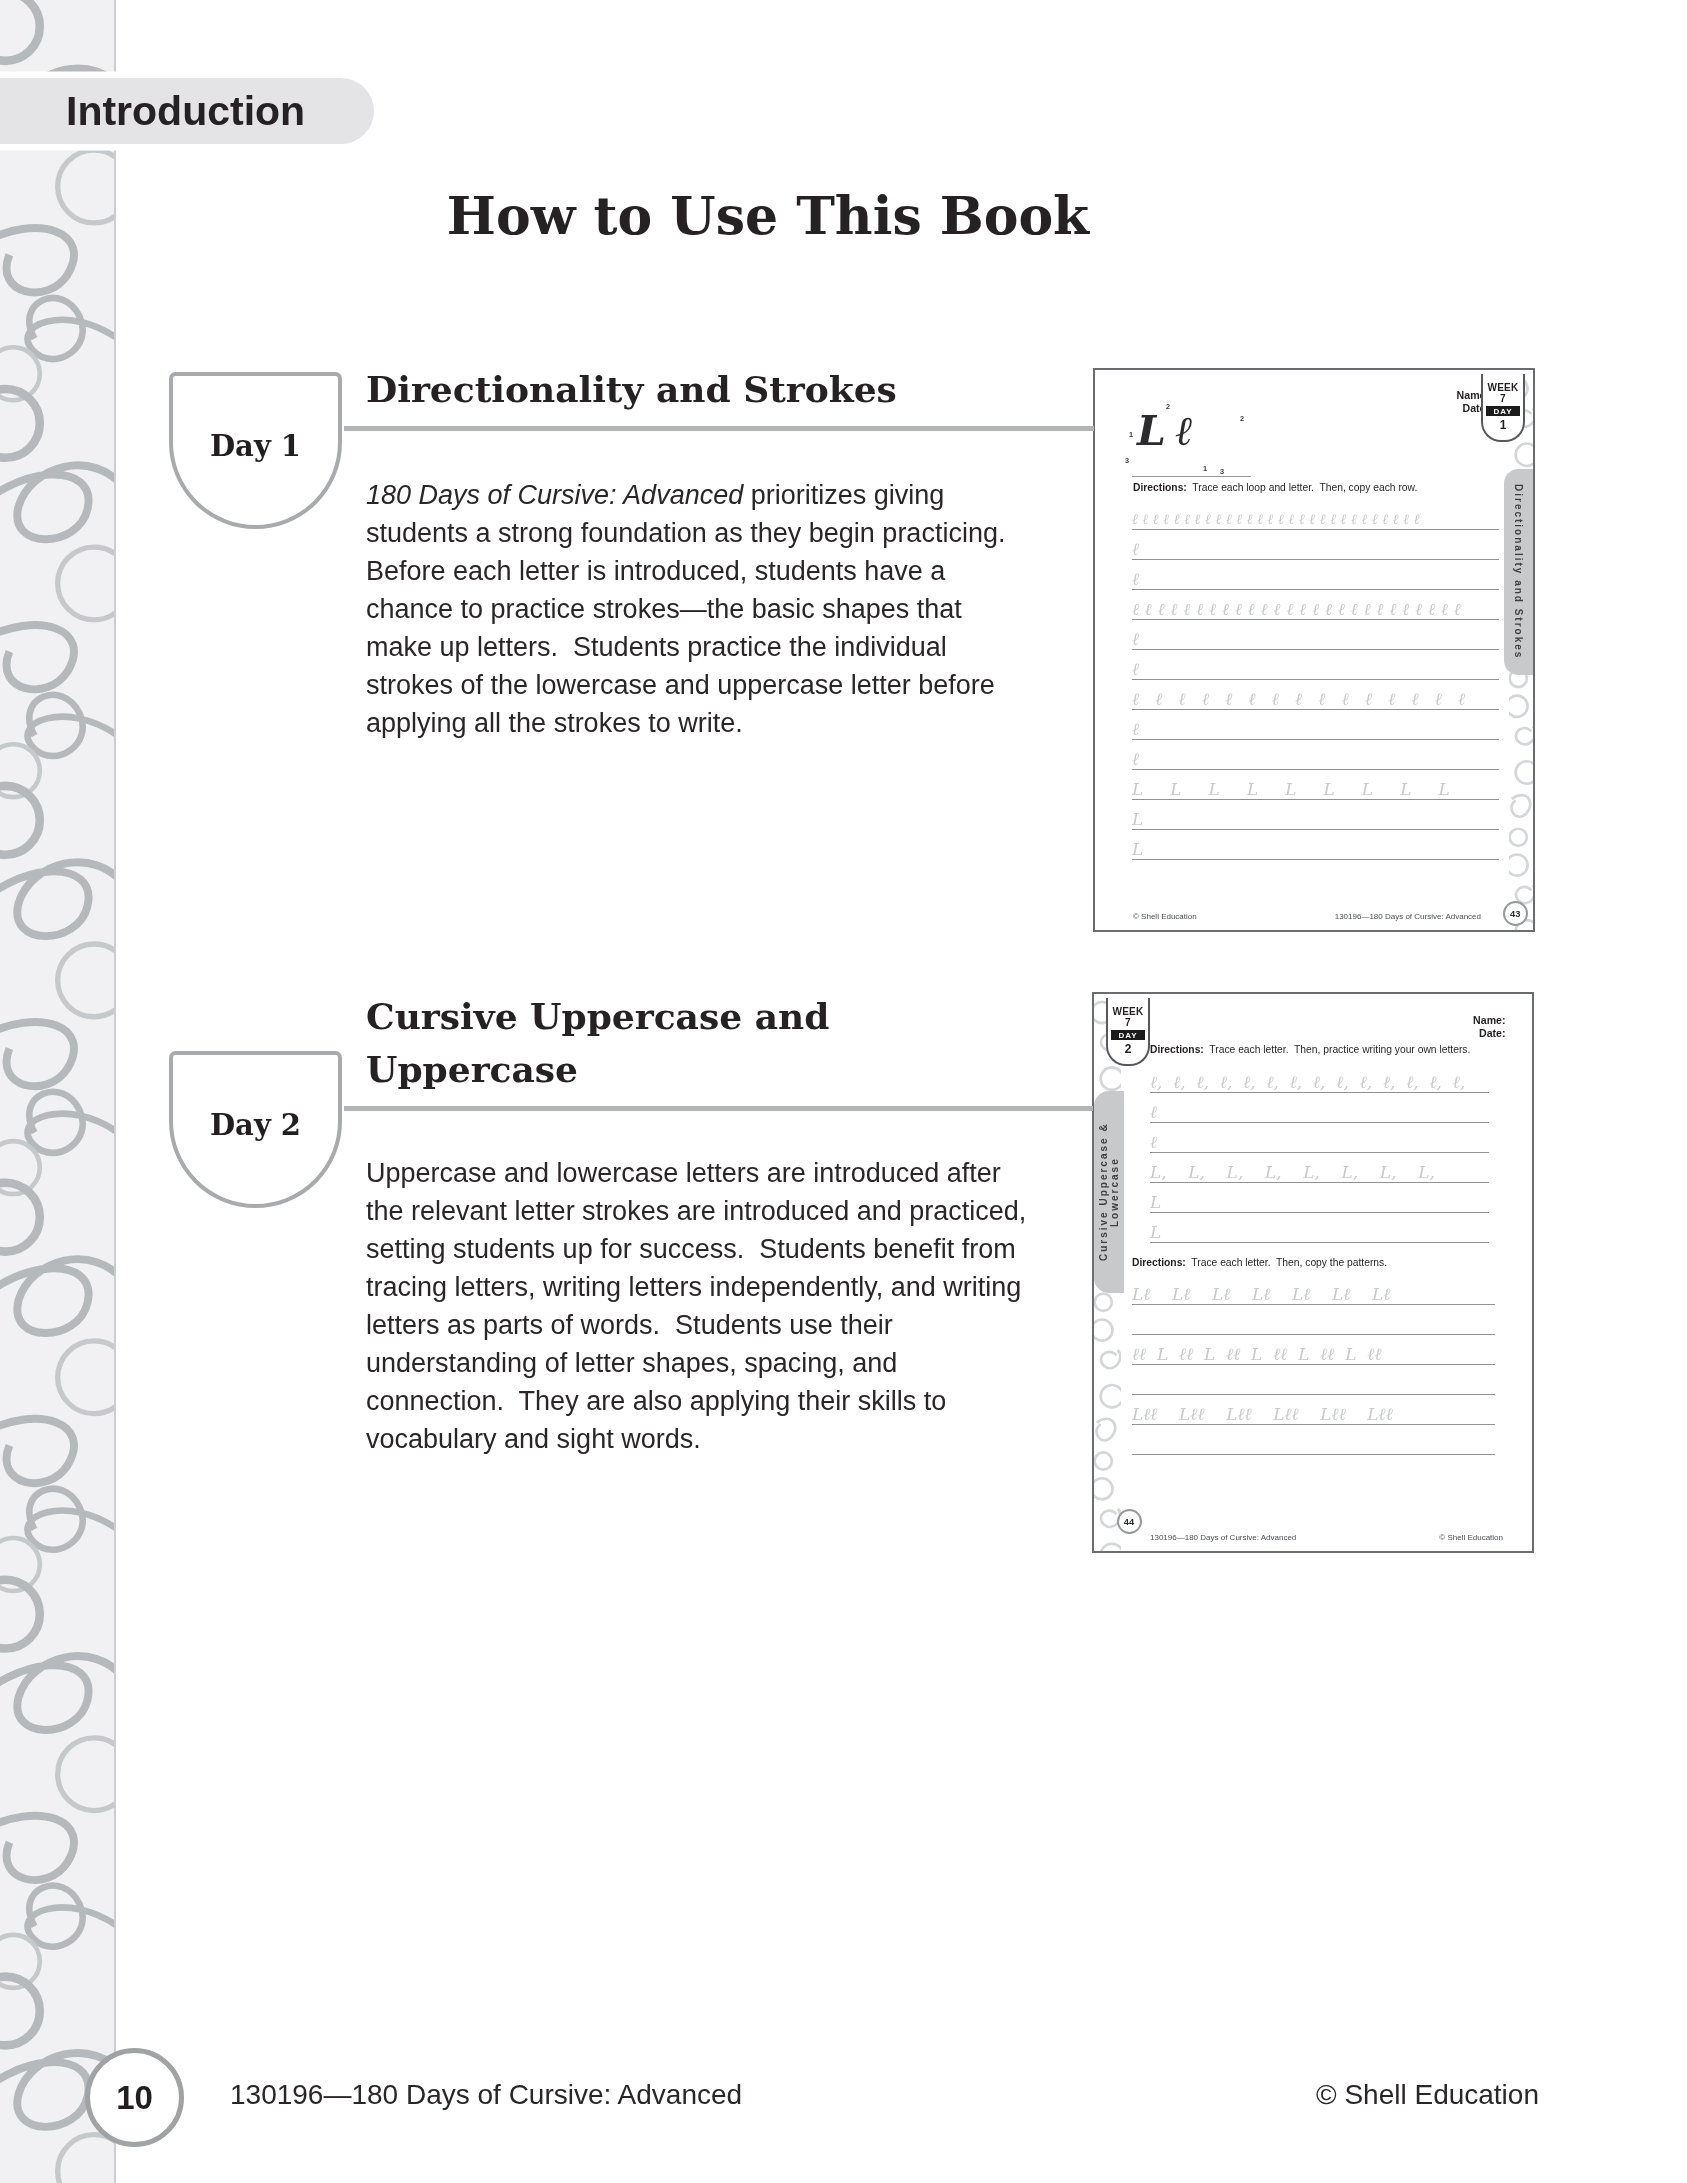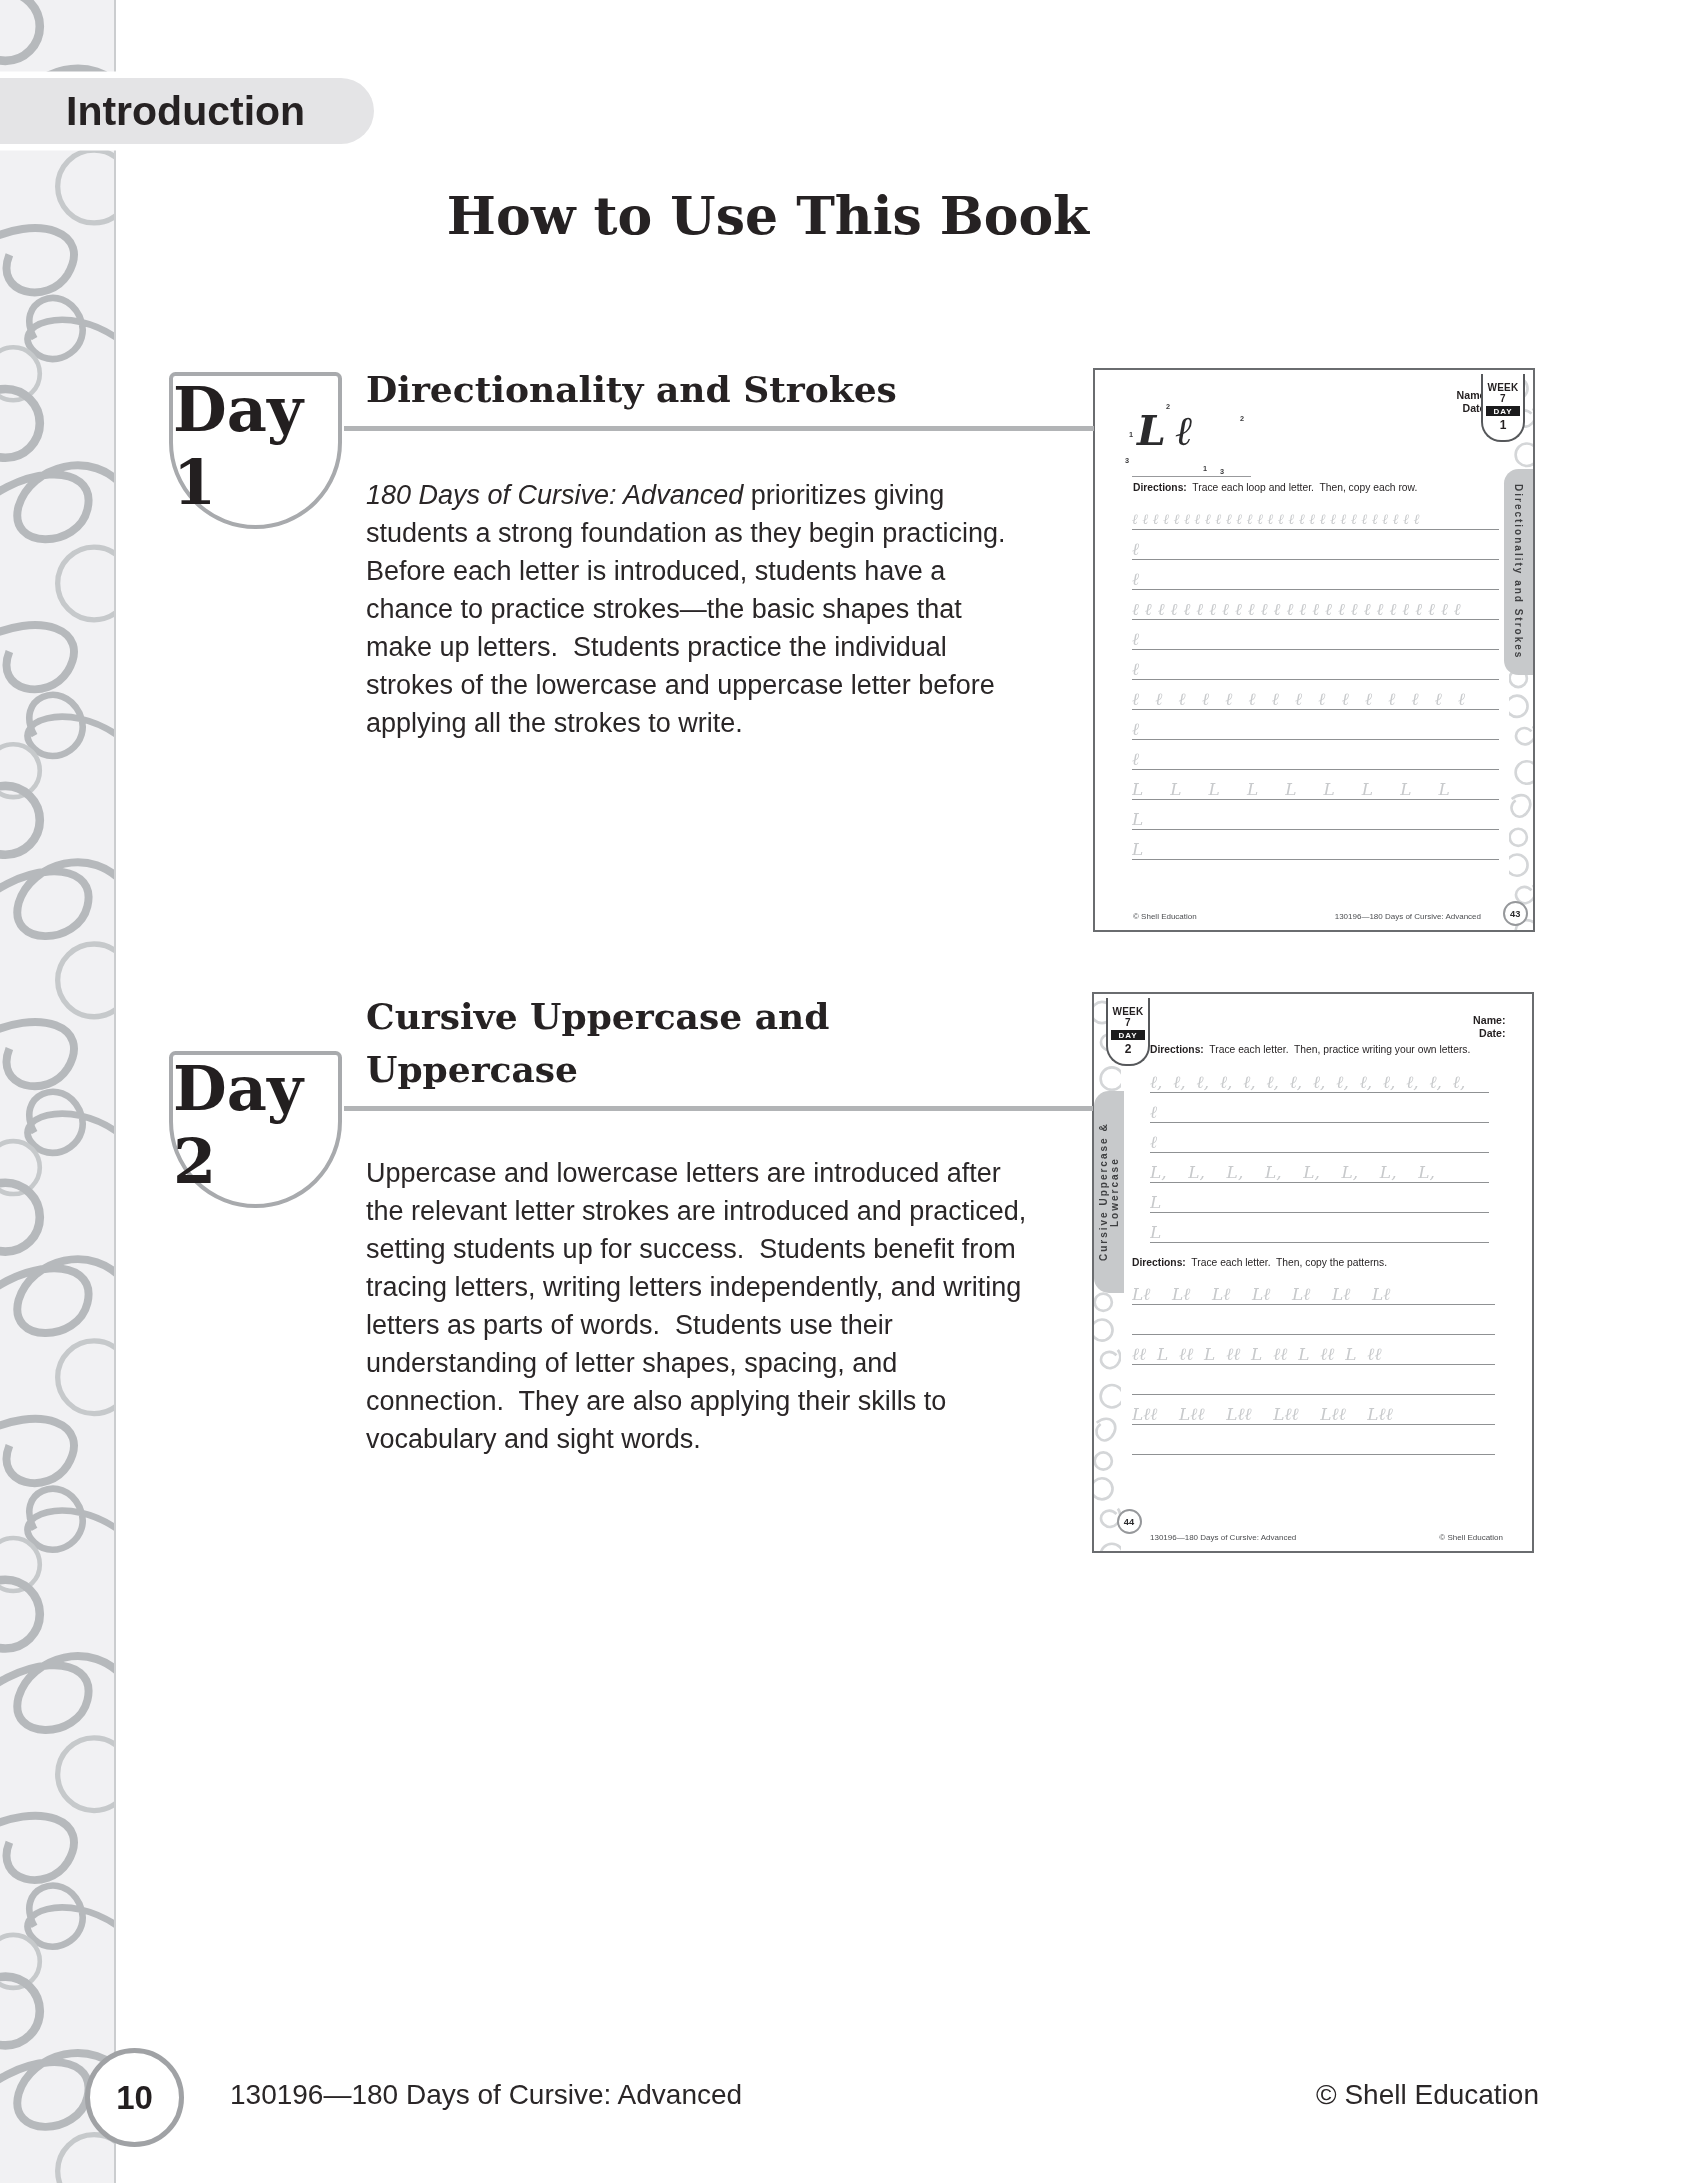--- a/index.html
+++ b/index.html
@@ -26,21 +26,21 @@
     left:318px;top:185px;width:900px;text-align:center;
     font-family:"DejaVu Serif",serif;font-weight:bold;font-size:52px;color:#262223;
   }
 
   
   .day-badge{
     width:173px;height:157px;background:#ffffff;border:4.6px solid #a8aaad;
     border-radius:6.6px 6.6px 89px 89px;box-sizing:border-box;
     display:flex;align-items:center;justify-content:center;z-index:3;
   }
-  .day-badge span{font-family:"DejaVu Serif",serif;font-weight:bold;font-size:62px;padding-bottom:9.3px;}
+  .day-badge span{font-family:"DejaVu Serif",serif;font-weight:bold;font-size:29px;padding-bottom:9.3px;}
   #day1-badge{left:169px;top:372px;}
   #day2-badge{left:169px;top:1051px;}
 
   
   .sec-heading{font-family:"DejaVu Serif",serif;font-weight:bold;color:#262223;font-size:36px;line-height:53px;}
   #h1{left:366px;top:363px;}
   #h2{left:366px;top:990px;width:503px;}
   .rule{height:4.6px;background:#b2b4b6;z-index:1;}
   #rule1{left:344px;top:426px;width:750px;}
   #rule2{left:344px;top:1106px;width:749px;}

